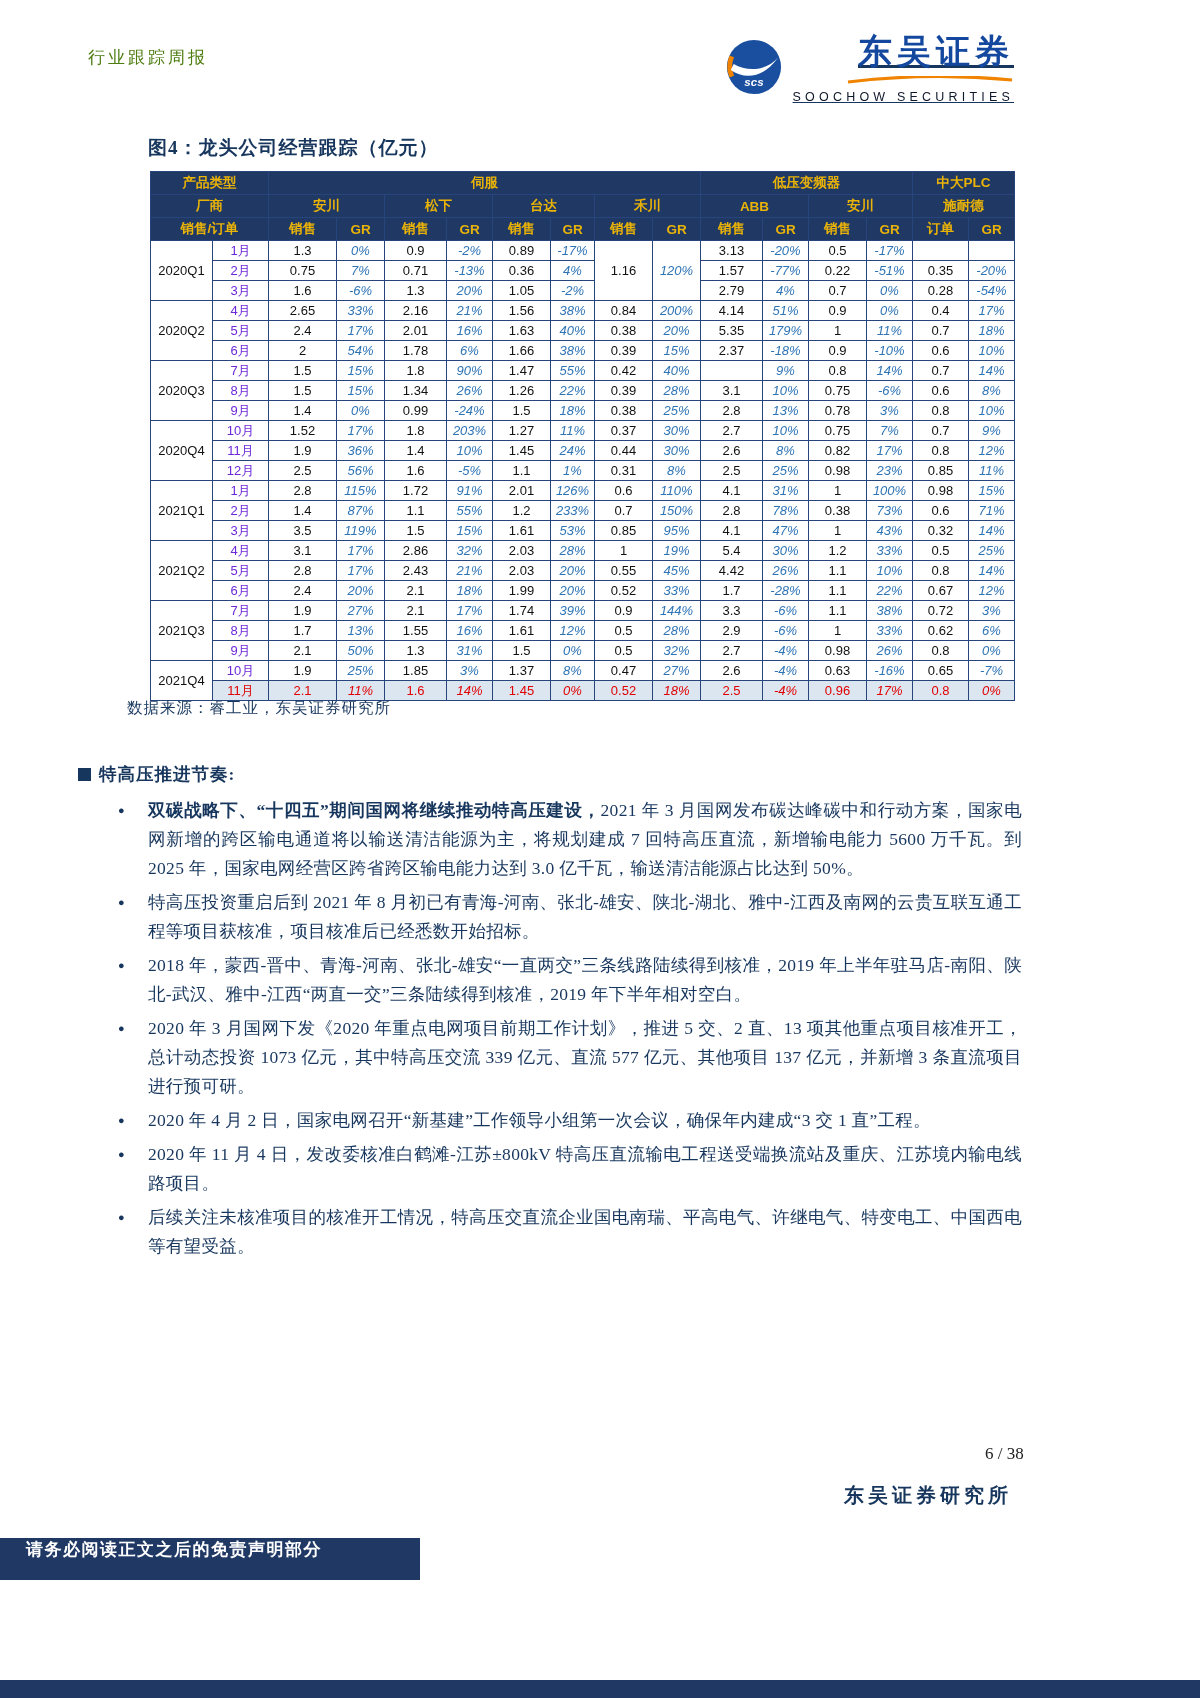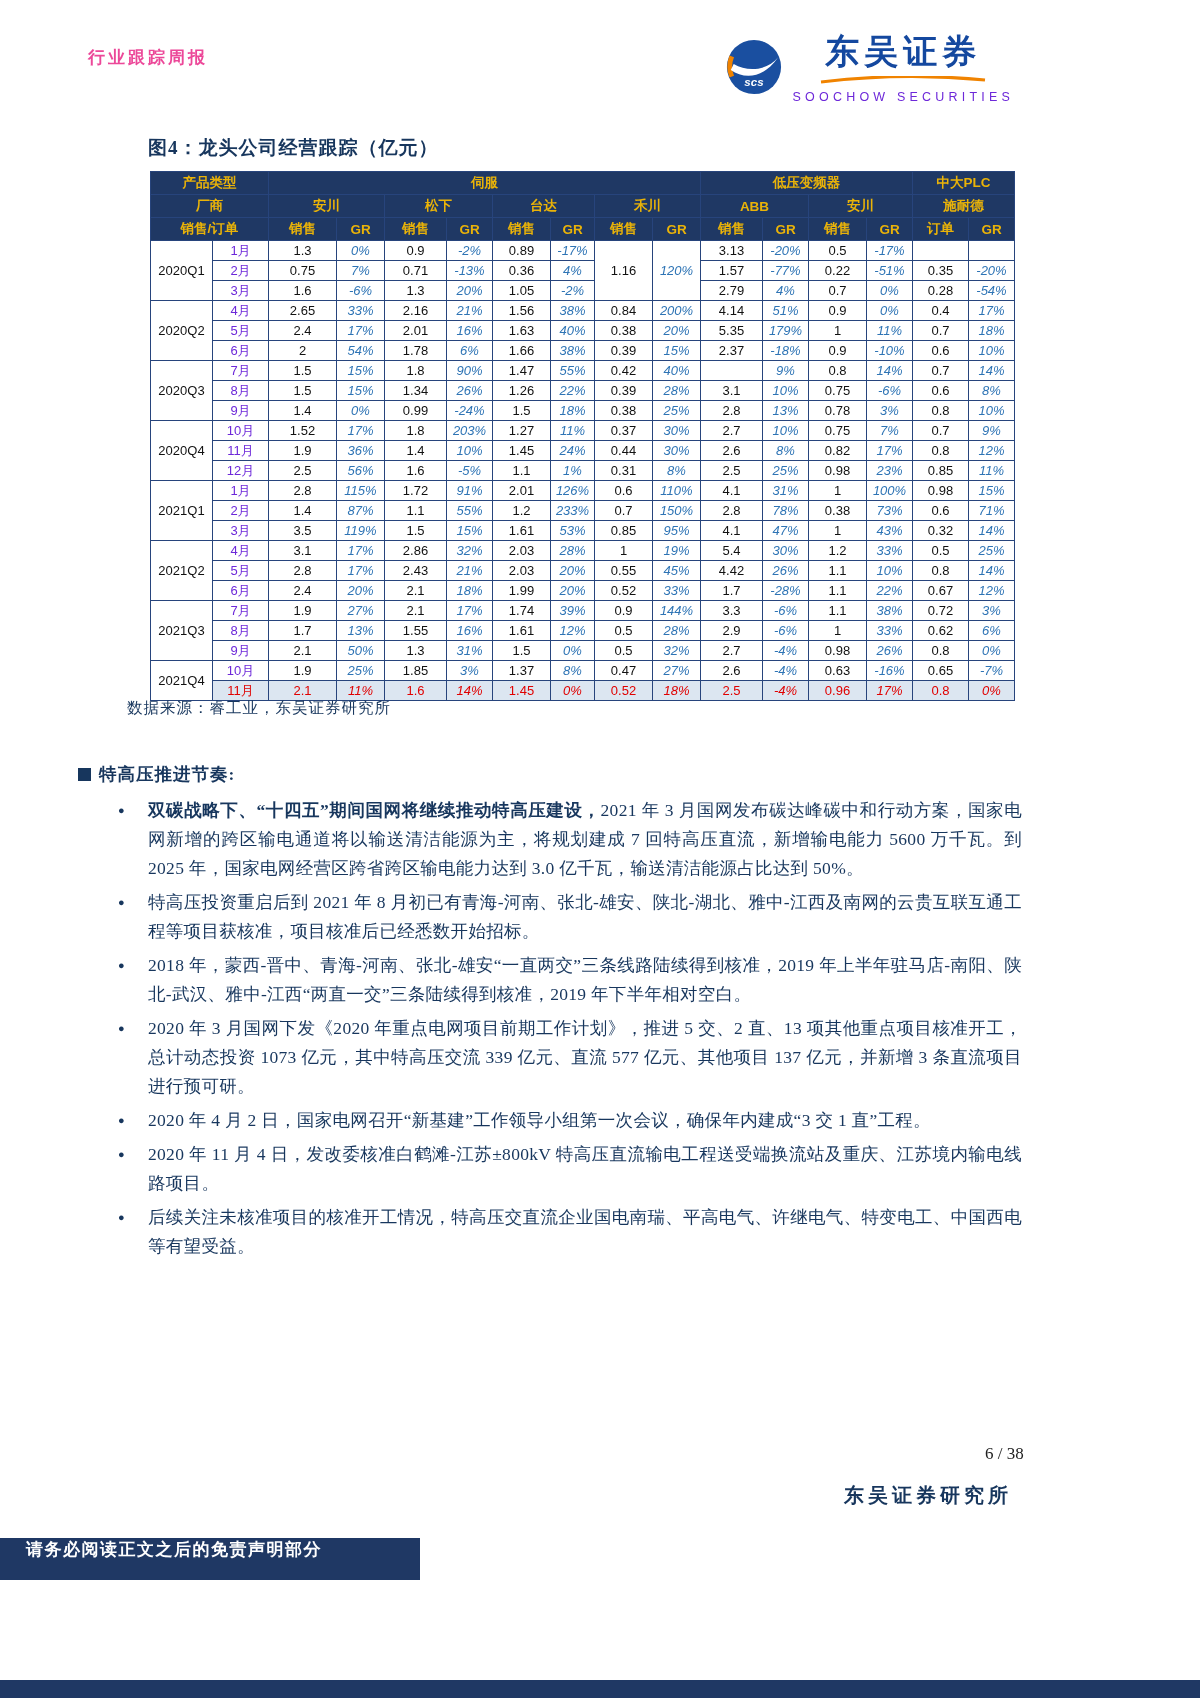--- a/index.html
+++ b/index.html
@@ -3,25 +3,25 @@
 <meta charset="utf-8">
 <style>
   html,body{margin:0;padding:0;}
   body{
     width:1200px;height:1698px;position:relative;background:#ffffff;
     font-family:"Liberation Serif", serif;color:#17365D;overflow:hidden;
   }
   .abs{position:absolute;}
 
   
-  .report-type{left:88px;top:46px;font-size:17px;letter-spacing:3px;color:#ec4899;font-weight:700;}
+  .report-type{left:88px;top:46px;font-size:17px;letter-spacing:3px;color:#4d7c0f;font-weight:400;}
   .logo-wrap{top:34px;right:186px;display:flex;align-items:center;gap:10px;}
-  .logo-text{display:flex;flex-direction:column;align-items:center;}
+  .logo-text{display:flex;flex-direction:column;align-items:flex-end;text-decoration:underline;}
   .logo-cn{font-size:34px;font-weight:bold;color:#14489F;letter-spacing:5px;line-height:1.05;font-family:"Liberation Sans",sans-serif;}
-  .logo-en{font-size:12.5px;color:#6d28d9;letter-spacing:4.2px;font-family:"Liberation Sans",sans-serif;margin-top:2px;}
+  .logo-en{font-size:12.5px;color:#0f172a;letter-spacing:4.2px;font-family:"Liberation Sans",sans-serif;margin-top:2px;}
 
   
   .fig-title{left:148px;top:135px;font-size:19px;font-weight:bold;color:#17365D;letter-spacing:1px;}
   .table-wrap{left:150px;top:171px;width:864px;}
   table.track{border-collapse:collapse;table-layout:fixed;width:864px;font-family:"Liberation Sans",sans-serif;}
   table.track th,table.track td{
     border:1px solid #27447C;text-align:center;vertical-align:middle;
     padding:0 2px;white-space:nowrap;overflow:hidden;
   }
   table.track thead th{background:#1F3864;color:#eab308;font-weight:bold;font-size:13.5px;height:22px;}

